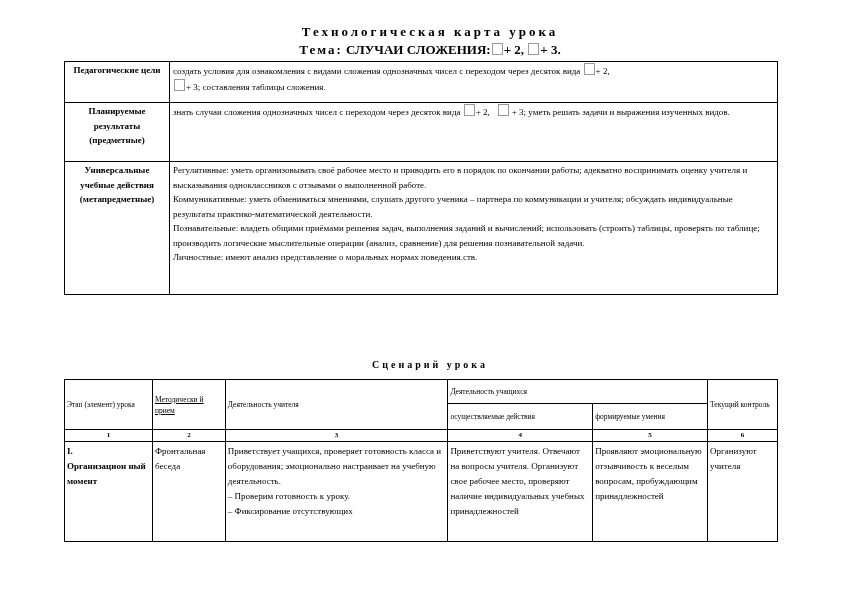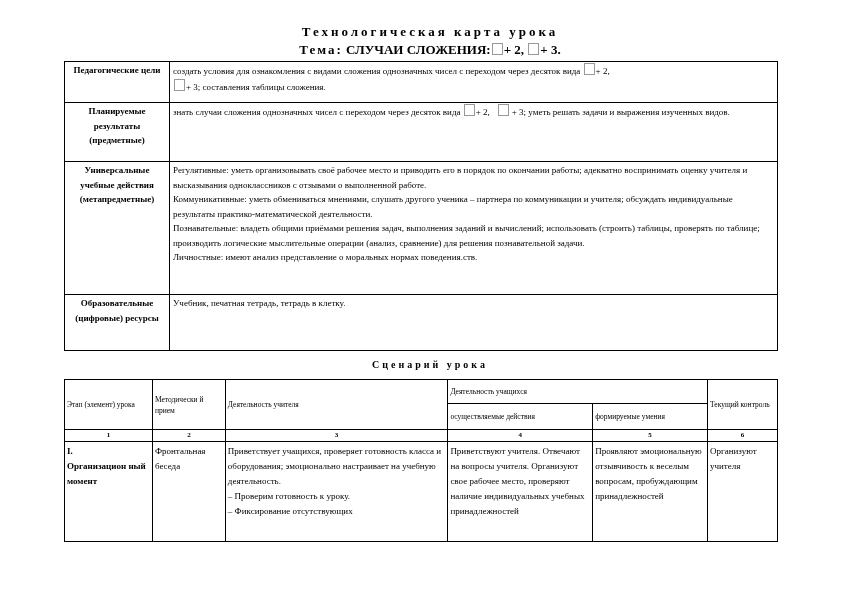--- a/index.html
+++ b/index.html
@@ -50,34 +50,30 @@
   </tr>
   <tr style="height:133px;">
     <td class="lbl">Универсальные учебные действия (метапредметные)</td>
     <td class="val">
       <div>Регулятивные: уметь организовывать своё рабочее место и приводить его в порядок по окончании работы; адекватно воспринимать оценку учителя и высказывания одноклассников с отзывами о выполненной работе.</div>
       <div>Коммуникативные: уметь обмениваться мнениями, слушать другого ученика – партнера по коммуникации и учителя; обсуждать индивидуальные результаты практико-математической деятельности.</div>
       <div>Познавательные: владеть общими приёмами решения задач, выполнения заданий и вычислений; использовать (строить) таблицы, проверять по таблице; производить логические мыслительные операции (анализ, сравнение) для решения познавательной задачи.</div>
       <div>Личностные: имеют анализ представление о моральных нормах поведения.ств.</div>
     </td>
   </tr>
-  <tr style="height:56px;">
-    <td class="lbl">Образовательные (цифровые) ресурсы</td>
-    <td class="val">Учебник, печатная тетрадь, тетрадь в клетку.</td>
-  </tr>
 </tbody>
   </table>
 
 <div class="title sec2">Сценарий урока</div>
 
 <table id="t2">
   <tbody>
       <tr style="height:24px;">
     <th rowspan="2" style="width:83px;">Этап (элемент) урока</th>
-    <th rowspan="2" style="width:68px;">Методически й прием</th>
+    <th rowspan="2" style="width:68px;text-decoration:underline;">Методически й прием</th>
     <th rowspan="2" style="width:218px;">Деятельность учителя</th>
     <th colspan="2">Деятельность учащихся</th>
     <th rowspan="2" style="width:65px;">Текущий контроль</th>
   </tr>
   <tr style="height:26px;">
     <th style="width:140px;">осуществляемые действия</th>
     <th style="width:110px;">формируемые умения</th>
   </tr>
   <tr style="height:11px;">
     <td class="num">1</td>

